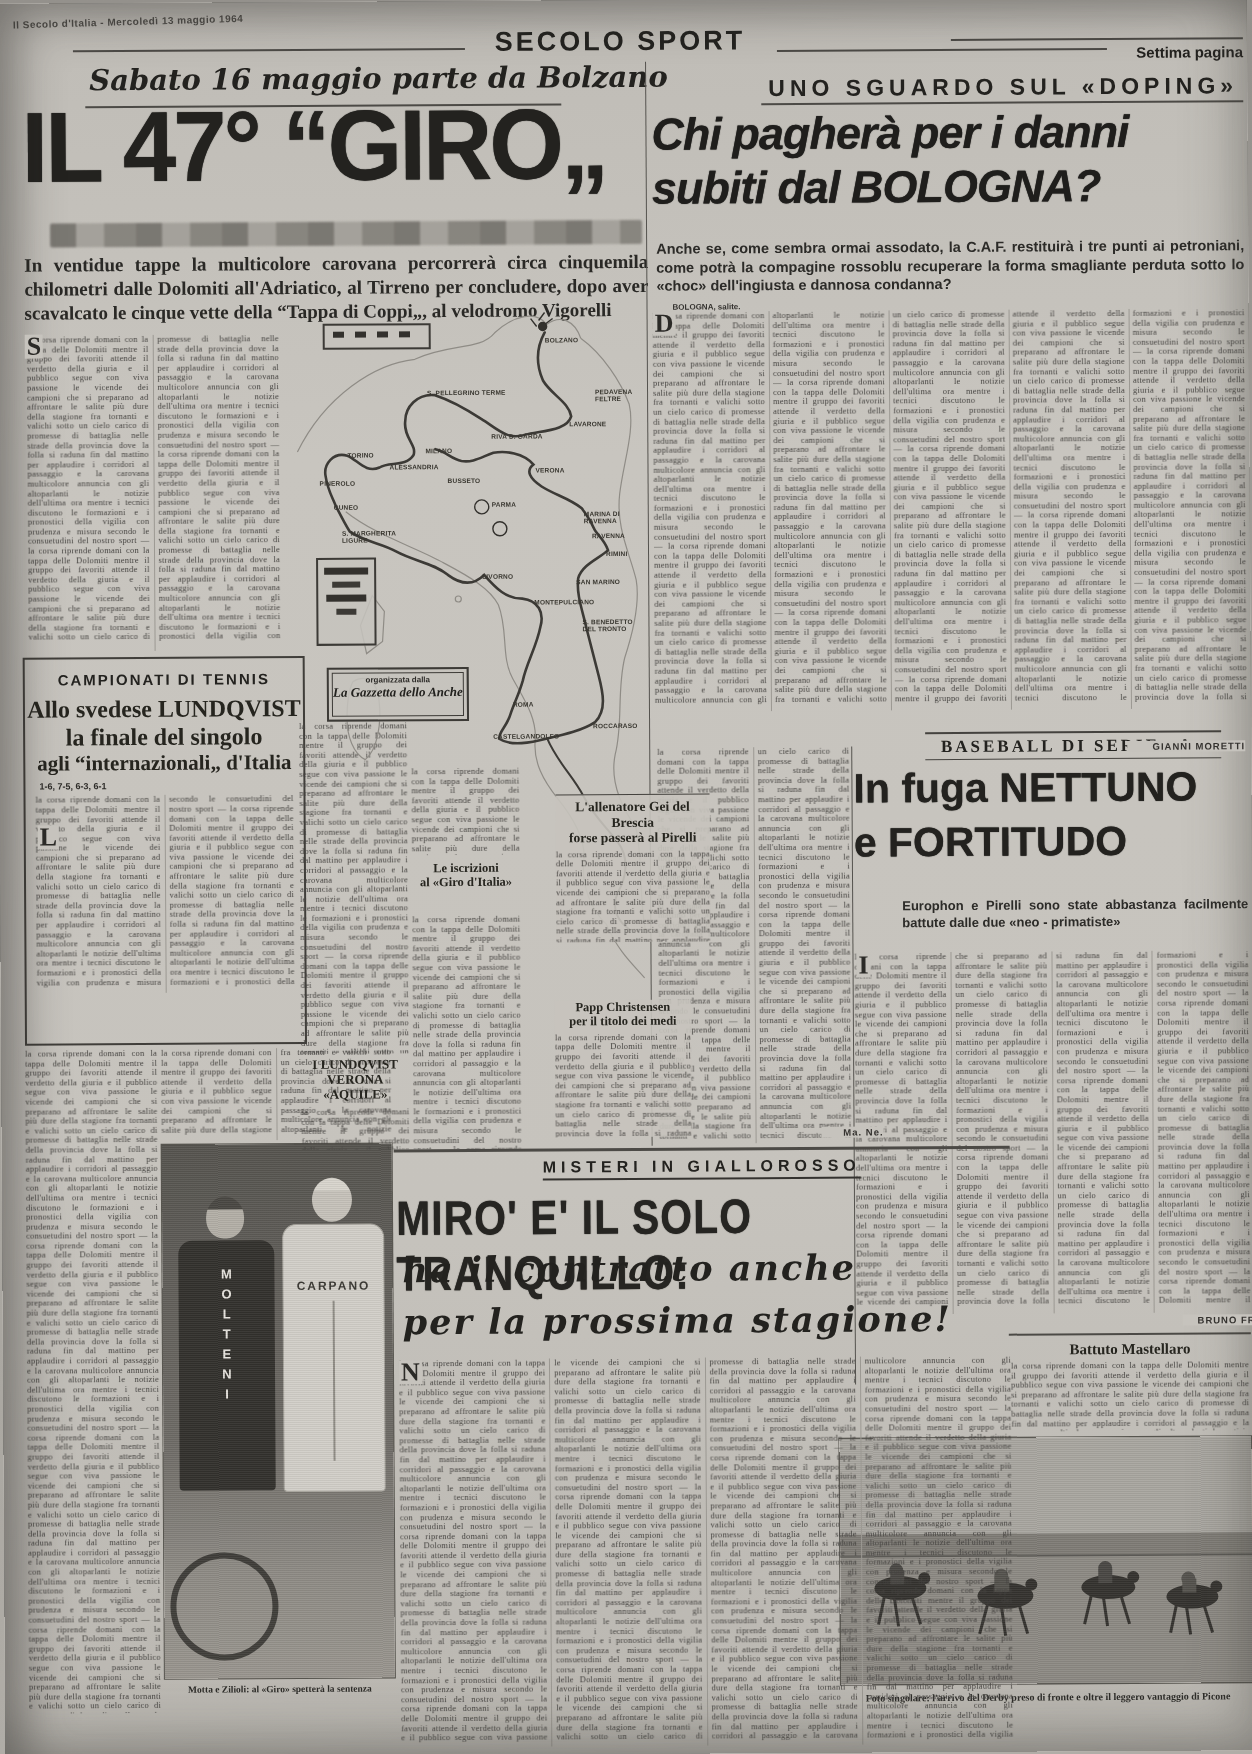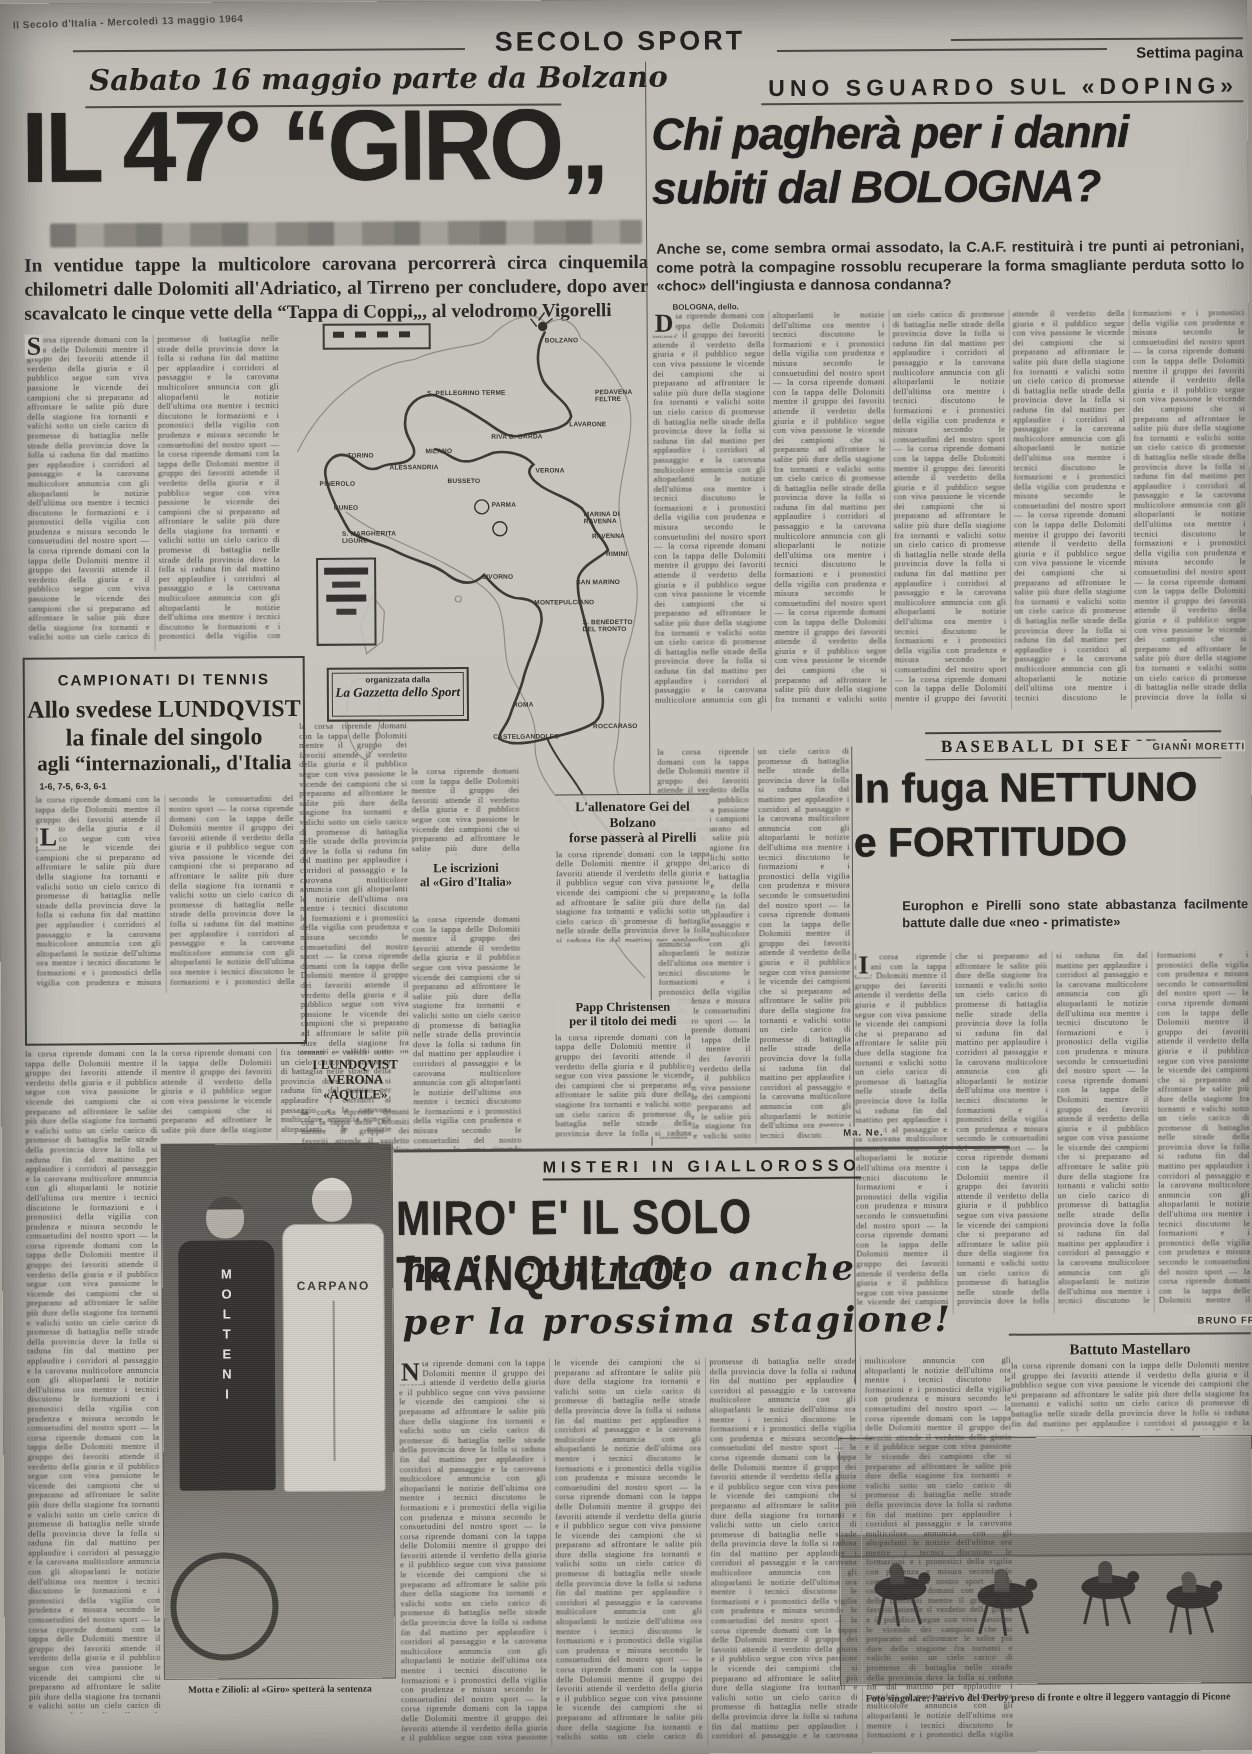--- a/index.html
+++ b/index.html
@@ -134,29 +134,29 @@
     <div style="margin:6px 8px 0;height:6px;background:repeating-linear-gradient(90deg,#33312d 0 11px,#c6c3bd 11px 22px);"></div>
   </div>
   <div class="abs legend-box" style="left:318px;top:556px;width:56px;height:84px;">
     <div style="margin:8px 6px 0;height:7px;background:#33312d;"></div>
     <div style="margin:7px 14px 0;height:6px;background:#3c3a36;"></div>
     <div style="margin:7px 8px 0;height:7px;background:#33312d;"></div>
     <div style="margin:7px 18px 0;height:6px;background:#3c3a36;"></div>
   </div>
   <div class="abs legend-box" style="left:328px;top:666px;width:138px;height:50px;text-align:center;box-shadow:0 0 0 3px #c6c3bd inset,0 0 0 4px #3c3a36 inset;">
     <div style="font-size:8px;font-weight:bold;margin-top:6px;">organizzata dalla</div>
-    <div class="serif-head" style="font-size:13px;font-style:italic;">La Gazzetta dello Sport</div>
+    <div class="serif-head" style="font-size:13px;font-style:italic;">La Gazzetta dello Anche</div>
   </div>
 
   <div class="abs kicker" style="left:768px;top:76px;width:480px;font-size:23px;letter-spacing:5px;text-align:center;">UNO SGUARDO SUL «DOPING»</div>
   <div class="abs rule" style="left:766px;top:104px;width:482px;"></div>
   <div class="abs doping-head" style="left:656px;top:112px;width:594px;">Chi pagherà per i danni</div>
   <div class="abs doping-head" style="left:656px;top:166px;width:594px;">subiti dal BOLOGNA?</div>
   <div class="abs deck-sans" style="left:660px;top:240px;width:588px;">Anche se, come sembra ormai assodato, la C.A.F. restituirà i tre punti ai petroniani, come potrà la compagine rossoblu recuperare la forma smagliante perduta sotto lo «choc» dell'ingiusta e dannosa condanna?</div>
-  <span class="abs microhead" style="left:676px;top:303px;">BOLOGNA, dello.</span>
+  <span class="abs microhead" style="left:676px;top:303px;">BOLOGNA, salite.</span>
   <span class="abs dropcap" style="left:656px;top:312px;">D</span>
   <div class="abs greek cols5" style="left:656px;top:312px;width:592px;height:400px;">la corsa riprende domani con la tappa delle Dolomiti mentre il gruppo dei favoriti attende il verdetto della giuria e il pubblico segue con viva passione le vicende dei campioni che si preparano ad affrontare le salite più dure della stagione fra tornanti e valichi sotto un cielo carico di promesse di battaglia nelle strade della provincia dove la folla si raduna fin dal mattino per applaudire i corridori al passaggio e la carovana multicolore annuncia con gli altoparlanti le notizie dell'ultima ora mentre i tecnici discutono le formazioni e i pronostici della vigilia con prudenza e misura secondo le consuetudini del nostro sport — la corsa riprende domani con la tappa delle Dolomiti mentre il gruppo dei favoriti attende il verdetto della giuria e il pubblico segue con viva passione le vicende dei campioni che si preparano ad affrontare le salite più dure della stagione fra tornanti e valichi sotto un cielo carico di promesse di battaglia nelle strade della provincia dove la folla si raduna fin dal mattino per applaudire i corridori al passaggio e la carovana multicolore annuncia con gli altoparlanti le notizie dell'ultima ora mentre i tecnici discutono le formazioni e i pronostici della vigilia con prudenza e misura secondo le consuetudini del nostro sport — la corsa riprende domani con la tappa delle Dolomiti mentre il gruppo dei favoriti attende il verdetto della giuria e il pubblico segue con viva passione le vicende dei campioni che si preparano ad affrontare le salite più dure della stagione fra tornanti e valichi sotto un cielo carico di promesse di battaglia nelle strade della provincia dove la folla si raduna fin dal mattino per applaudire i corridori al passaggio e la carovana multicolore annuncia con gli altoparlanti le notizie dell'ultima ora mentre i tecnici discutono le formazioni e i pronostici della vigilia con prudenza e misura secondo le consuetudini del nostro sport — la corsa riprende domani con la tappa delle Dolomiti mentre il gruppo dei favoriti attende il verdetto della giuria e il pubblico segue con viva passione le vicende dei campioni che si preparano ad affrontare le salite più dure della stagione fra tornanti e valichi sotto un cielo carico di promesse di battaglia nelle strade della provincia dove la folla si raduna fin dal mattino per applaudire i corridori al passaggio e la carovana multicolore annuncia con gli altoparlanti le notizie dell'ultima ora mentre i tecnici discutono le formazioni e i pronostici della vigilia con prudenza e misura secondo le consuetudini del nostro sport — la corsa riprende domani con la tappa delle Dolomiti mentre il gruppo dei favoriti attende il verdetto della giuria e il pubblico segue con viva passione le vicende dei campioni che si preparano ad affrontare le salite più dure della stagione fra tornanti e valichi sotto un cielo carico di promesse di battaglia nelle strade della provincia dove la folla si raduna fin dal mattino per applaudire i corridori al passaggio e la carovana multicolore annuncia con gli altoparlanti le notizie dell'ultima ora mentre i tecnici discutono le formazioni e i pronostici della vigilia con prudenza e misura secondo le consuetudini del nostro sport — la corsa riprende domani con la tappa delle Dolomiti mentre il gruppo dei favoriti attende il verdetto della giuria e il pubblico segue con viva passione le vicende dei campioni che si preparano ad affrontare le salite più dure della stagione fra tornanti e valichi sotto un cielo carico di promesse di battaglia nelle strade della provincia dove la folla si raduna fin dal mattino per applaudire i corridori al passaggio e la carovana multicolore annuncia con gli altoparlanti le notizie dell'ultima ora mentre i tecnici discutono le formazioni e i pronostici della vigilia con prudenza e misura secondo le consuetudini del nostro sport — la corsa riprende domani con la tappa delle Dolomiti mentre il gruppo dei favoriti attende il verdetto della giuria e il pubblico segue con viva passione le vicende dei campioni che si preparano ad affrontare le salite più dure della stagione fra tornanti e valichi sotto un cielo carico di promesse di battaglia nelle strade della provincia dove la folla si raduna fin dal mattino per applaudire i corridori al passaggio e la carovana multicolore annuncia con gli altoparlanti le notizie dell'ultima ora mentre i tecnici discutono le formazioni e i pronostici della vigilia con prudenza e misura secondo le consuetudini del nostro sport — la corsa riprende domani con la tappa delle Dolomiti mentre il gruppo dei favoriti attende il verdetto della giuria e il pubblico segue con viva passione le vicende dei campioni che si preparano ad affrontare le salite più dure della stagione fra tornanti e valichi sotto un cielo carico di promesse di battaglia nelle strade della provincia dove la folla si raduna fin dal mattino per applaudire i corridori al passaggio e la carovana multicolore annuncia con gli altoparlanti le notizie dell'ultima ora mentre i tecnici discutono le formazioni e i pronostici della vigilia con prudenza e misura secondo le consuetudini del nostro sport — la corsa riprende domani con la tappa delle Dolomiti mentre il gruppo dei favoriti attende il verdetto della giuria e il pubblico segue con viva passione le vicende dei campioni che si preparano ad affrontare le salite più dure della stagione fra tornanti e valichi sotto un cielo carico di promesse di battaglia nelle strade della provincia dove la folla si raduna fin dal mattino per applaudire i corridori al passaggio e la carovana multicolore annuncia con gli altoparlanti le notizie dell'ultima ora mentre i tecnici discutono le formazioni e i pronostici della vigilia con prudenza e misura secondo le consuetudini del nostro sport</div>
   <div class="abs byline" style="left:1128px;top:700px;width:118px;margin-top:44px;">GIANNI MORETTI</div>
 
   <div class="abs greek cols2" style="left:658px;top:748px;width:192px;height:396px;">la corsa riprende domani con la tappa delle Dolomiti mentre il gruppo dei favoriti attende il verdetto della giuria e il pubblico segue con viva passione le vicende dei campioni che si preparano ad affrontare le salite più dure della stagione fra tornanti e valichi sotto un cielo carico di promesse di battaglia nelle strade della provincia dove la folla si raduna fin dal mattino per applaudire i corridori al passaggio e la carovana multicolore annuncia con gli altoparlanti le notizie dell'ultima ora mentre i tecnici discutono le formazioni e i pronostici della vigilia con prudenza e misura secondo le consuetudini del nostro sport — la corsa riprende domani con la tappa delle Dolomiti mentre il gruppo dei favoriti attende il verdetto della giuria e il pubblico segue con viva passione le vicende dei campioni che si preparano ad affrontare le salite più dure della stagione fra tornanti e valichi sotto un cielo carico di promesse di battaglia nelle strade della provincia dove la folla si raduna fin dal mattino per applaudire i corridori al passaggio e la carovana multicolore annuncia con gli altoparlanti le notizie dell'ultima ora mentre i tecnici discutono le formazioni e i pronostici della vigilia con prudenza e misura secondo le consuetudini del nostro sport — la corsa riprende domani con la tappa delle Dolomiti mentre il gruppo dei favoriti attende il verdetto della giuria e il pubblico segue con viva passione le vicende dei campioni che si preparano ad affrontare le salite più dure della stagione fra tornanti e valichi sotto un cielo carico di promesse di battaglia nelle strade della provincia dove la folla si raduna fin dal mattino per applaudire i corridori al passaggio e la carovana multicolore annuncia con gli altoparlanti le notizie dell'ultima ora mentre i tecnici discutono le formazioni e i pronostici della vigilia con prudenza e misura secondo le consuetudini del nostro sport — la corsa riprende domani con la tappa delle Dolomiti mentre il gruppo dei favoriti attende il verdetto della giuria e il pubblico segue con viva passione le vicende dei campioni che si preparano ad affrontare le salite più dure della stagione fra tornanti e valichi sotto un cielo carico di promesse di battaglia nelle strade della provincia dove la folla si raduna fin dal mattino per applaudire i corridori al passaggio e la carovana multicolore annuncia con gli altoparlanti le notizie dell'ultima ora mentre i tecnici discutono le formazioni e i pronostici della vigilia con prudenza e misura secondo le consuetudini del nostro sport</div>
   <div class="abs byline" style="left:820px;top:1128px;width:62px;">Ma. Ne.</div>
   <div class="abs vrule" style="left:852px;top:748px;height:638px;"></div>
 
   <div class="abs" style="left:872px;top:734px;width:404px;text-align:center;">
     <span class="kicker serif-head" style="display:inline-block;font-size:17px;letter-spacing:3px;border-top:2px solid #44423e;border-bottom:1px solid #44423e;padding:3px 16px 2px;">BASEBALL DI SERIE «A»</span>
@@ -274,21 +274,21 @@
   <div class="abs greek" style="left:300px;top:1106px;width:108px;height:42px;">la corsa riprende domani con la tappa delle Dolomiti mentre il gruppo dei favoriti attende il verdetto della giuria e il pubblico segue con viva passione le vicende dei campioni che si preparano ad affrontare le salite più dure della stagione fra tornanti e valichi sotto un cielo carico di promesse di battaglia nelle strade della provincia dove la folla si raduna fin dal mattino per applaudire i corridori al passaggio e la carovana multicolore annuncia con gli altoparlanti le notizie dell'ultima ora mentre i tecnici discutono le formazioni e i pronostici della vigilia con prudenza e misura secondo le consuetudini del nostro sport</div>
 
   <div class="abs greek" style="left:412px;top:766px;width:108px;height:88px;">la corsa riprende domani con la tappa delle Dolomiti mentre il gruppo dei favoriti attende il verdetto della giuria e il pubblico segue con viva passione le vicende dei campioni che si preparano ad affrontare le salite più dure della stagione fra tornanti e valichi sotto un cielo carico di promesse di battaglia nelle strade della provincia dove la folla si raduna fin dal mattino per applaudire i corridori al passaggio e la carovana multicolore annuncia con gli altoparlanti le notizie dell'ultima ora mentre i tecnici discutono le formazioni e i pronostici della vigilia con prudenza e misura secondo le consuetudini del nostro sport</div>
   <div class="abs boxhead" style="left:410px;top:860px;width:112px;font-size:12.5px;">
     <div>Le iscrizioni</div>
     <div>al «Giro d'Italia»</div>
   </div>
   <div class="abs greek" style="left:412px;top:914px;width:108px;height:234px;">la corsa riprende domani con la tappa delle Dolomiti mentre il gruppo dei favoriti attende il verdetto della giuria e il pubblico segue con viva passione le vicende dei campioni che si preparano ad affrontare le salite più dure della stagione fra tornanti e valichi sotto un cielo carico di promesse di battaglia nelle strade della provincia dove la folla si raduna fin dal mattino per applaudire i corridori al passaggio e la carovana multicolore annuncia con gli altoparlanti le notizie dell'ultima ora mentre i tecnici discutono le formazioni e i pronostici della vigilia con prudenza e misura secondo le consuetudini del nostro sport — la corsa riprende domani con la tappa delle Dolomiti mentre il gruppo dei favoriti attende il verdetto della giuria e il pubblico segue con viva passione le vicende dei campioni che si preparano ad affrontare le salite più dure della stagione fra tornanti e valichi sotto un cielo carico di promesse di battaglia nelle strade della provincia dove la folla si raduna fin dal mattino per applaudire i corridori al passaggio e la carovana multicolore annuncia con gli altoparlanti le notizie dell'ultima ora mentre i tecnici discutono le formazioni e i pronostici della vigilia con prudenza e misura secondo le consuetudini del nostro sport</div>
 
   <div class="abs" style="left:556px;top:794px;width:154px;z-index:3;background:rgba(198,195,189,.9);">
-    <div class="boxhead" style="font-size:13.5px;border-top:1px solid #44423e;padding-top:4px;">L'allenatore Gei del Bolzano</div>
+    <div class="boxhead" style="font-size:13.5px;border-top:1px solid #44423e;padding-top:4px;">L'allenatore Gei del Brescia</div>
     <div class="boxhead" style="font-size:13.5px;">forse passerà al Pirelli</div>
     <div class="greek" style="margin-top:4px;height:92px;">la corsa riprende domani con la tappa delle Dolomiti mentre il gruppo dei favoriti attende il verdetto della giuria e il pubblico segue con viva passione le vicende dei campioni che si preparano ad affrontare le salite più dure della stagione fra tornanti e valichi sotto un cielo carico di promesse di battaglia nelle strade della provincia dove la folla si raduna fin dal mattino per applaudire i corridori al passaggio e la carovana multicolore annuncia con gli altoparlanti le notizie dell'ultima ora mentre i tecnici discutono le formazioni e i pronostici della vigilia con prudenza e misura secondo le consuetudini del nostro sport</div>
   </div>
 
   <div class="abs" style="left:554px;top:1000px;width:136px;z-index:3;background:rgba(198,195,189,.9);">
     <div class="boxhead" style="font-size:12.5px;">Papp Christensen</div>
     <div class="boxhead" style="font-size:12.5px;">per il titolo dei medi</div>
     <div class="greek" style="margin-top:4px;height:104px;">la corsa riprende domani con la tappa delle Dolomiti mentre il gruppo dei favoriti attende il verdetto della giuria e il pubblico segue con viva passione le vicende dei campioni che si preparano ad affrontare le salite più dure della stagione fra tornanti e valichi sotto un cielo carico di promesse di battaglia nelle strade della provincia dove la folla si raduna fin dal mattino per applaudire i corridori al passaggio e la carovana multicolore annuncia con gli altoparlanti le notizie dell'ultima ora mentre i tecnici discutono le formazioni e i pronostici della vigilia con prudenza e misura secondo le consuetudini del nostro sport</div>
   </div>
 

